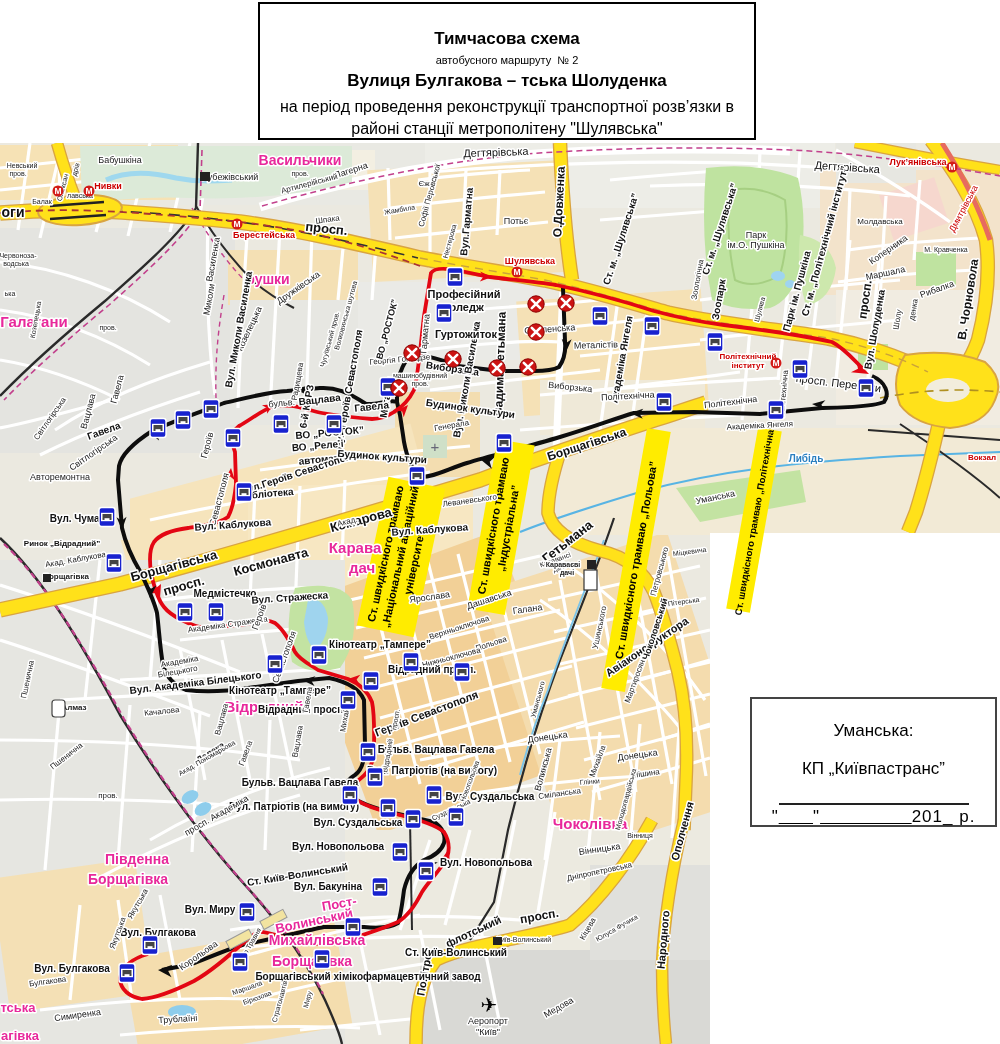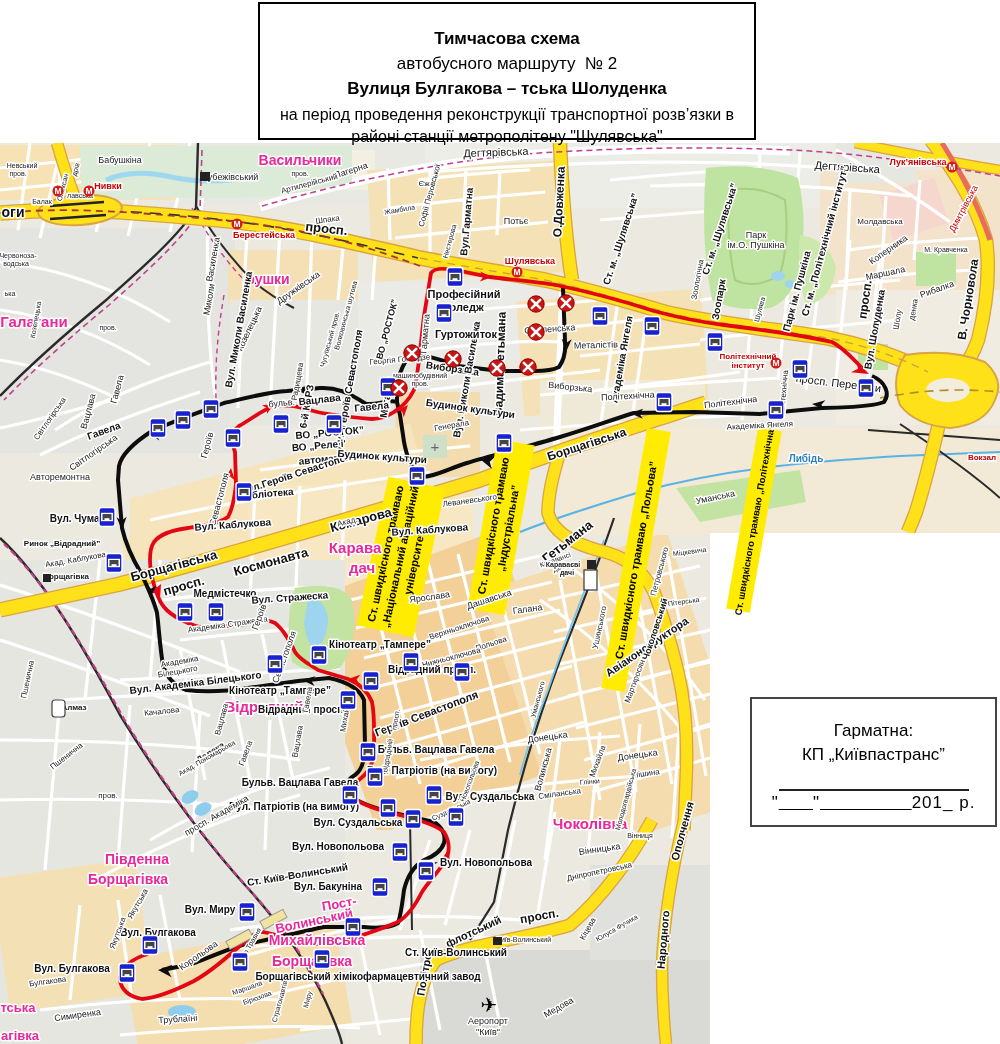--- a/index.html
+++ b/index.html
@@ -2,28 +2,28 @@
 <html><head><meta charset="utf-8"><style>
 html,body{margin:0;padding:0;background:#fff;width:1000px;height:1044px;overflow:hidden;}
 *{font-family:"Liberation Sans",sans-serif;}
 svg text{font-family:"Liberation Sans",sans-serif;}
 .tb{position:absolute;left:258px;top:2px;width:494px;height:134px;border:2px solid #000;background:#fff;text-align:center;z-index:5;}
 .pg{position:absolute;left:750px;top:697px;width:243px;height:126px;border:2px solid #444;background:#fff;z-index:5;text-align:center;}
 </style></head><body>
 
 <div class="tb">
 <div style="font-size:17px;font-weight:bold;margin-top:25px;">Тимчасова схема</div>
-<div style="font-size:17px;margin-top:5px;">автобусного маршруту&nbsp; № 2</div>
+<div style="font-size:11px;margin-top:5px;">автобусного маршруту&nbsp; № 2</div>
 <div style="font-size:17px;font-weight:bold;margin-top:5px;">Вулиця Булгакова – тська Шолуденка</div>
 <div style="font-size:16px;margin-top:5px;line-height:1.4;">на період проведення реконструкції транспортної розв’язки в<br>районі станції метрополітену "Шулявська"</div>
 </div>
 
 <div class="pg">
-<div style="font-size:17px;margin-top:22px;">Гарматна:</div>
-<div style="font-size:17px;margin-top:4px;">КП „Київпастранс”</div>
+<div style="font-size:17px;margin-top:22px;">Уманська:</div>
+<div style="font-size:17px;margin-top:18px;">КП „Київпастранс”</div>
 <div style="border-top:2px solid #222;width:190px;margin:24px auto 0;"></div>
 <div style="font-size:17px;margin-top:2px;letter-spacing:1px;">"<u>&nbsp;&nbsp;&nbsp;&nbsp;&nbsp;&nbsp;</u>"<u>&nbsp;&nbsp;&nbsp;&nbsp;&nbsp;&nbsp;&nbsp;&nbsp;&nbsp;&nbsp;&nbsp;&nbsp;&nbsp;&nbsp;&nbsp;&nbsp;</u>201_&nbsp;р.</div>
 </div>
 <svg width="1000" height="1044" viewBox="0 0 1000 1044" xmlns="http://www.w3.org/2000/svg">
 <defs>
 <clipPath id="mp">
         <path d="M0,143 H1000 V533 H710 V1044 H0 Z"></path>
       </clipPath>
 <g id="bus">
         <rect x="-8" y="-9.5" width="16" height="19" rx="2.5" fill="#1822cf" stroke="#ffffff" stroke-width="1.4"></rect>

